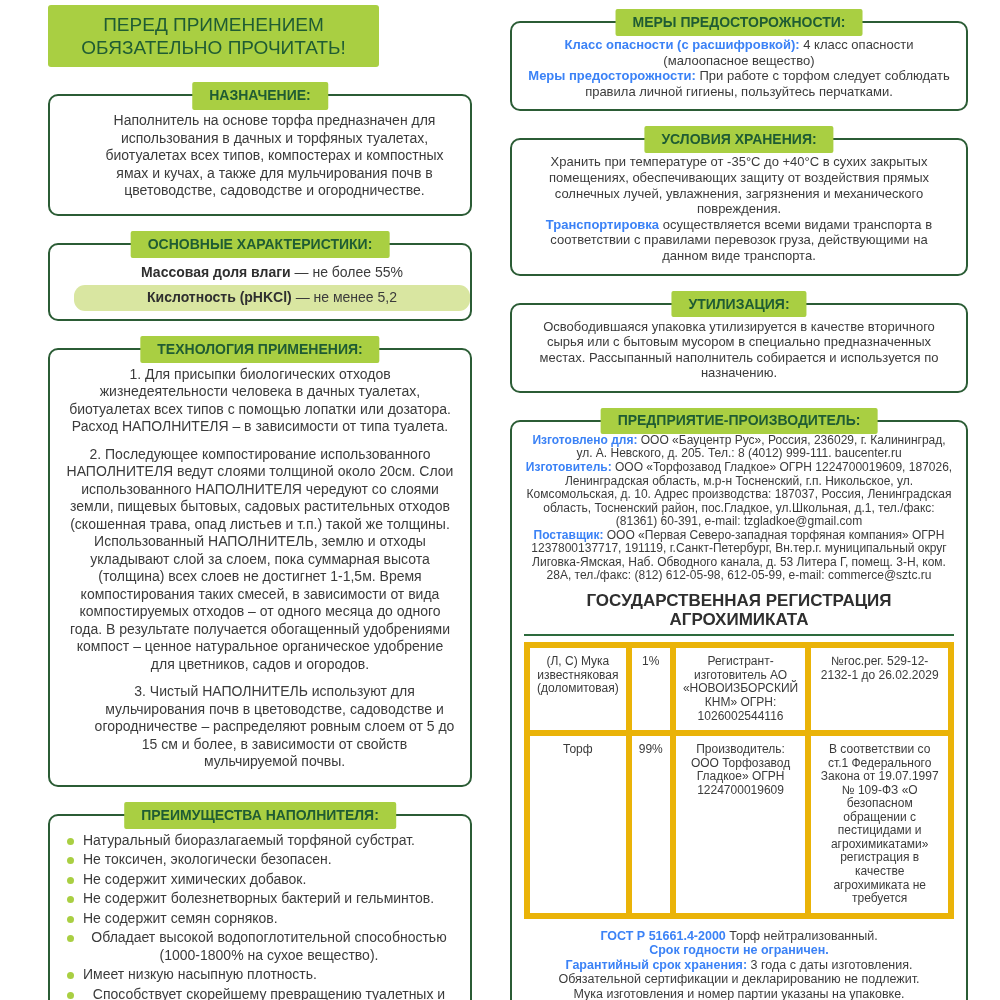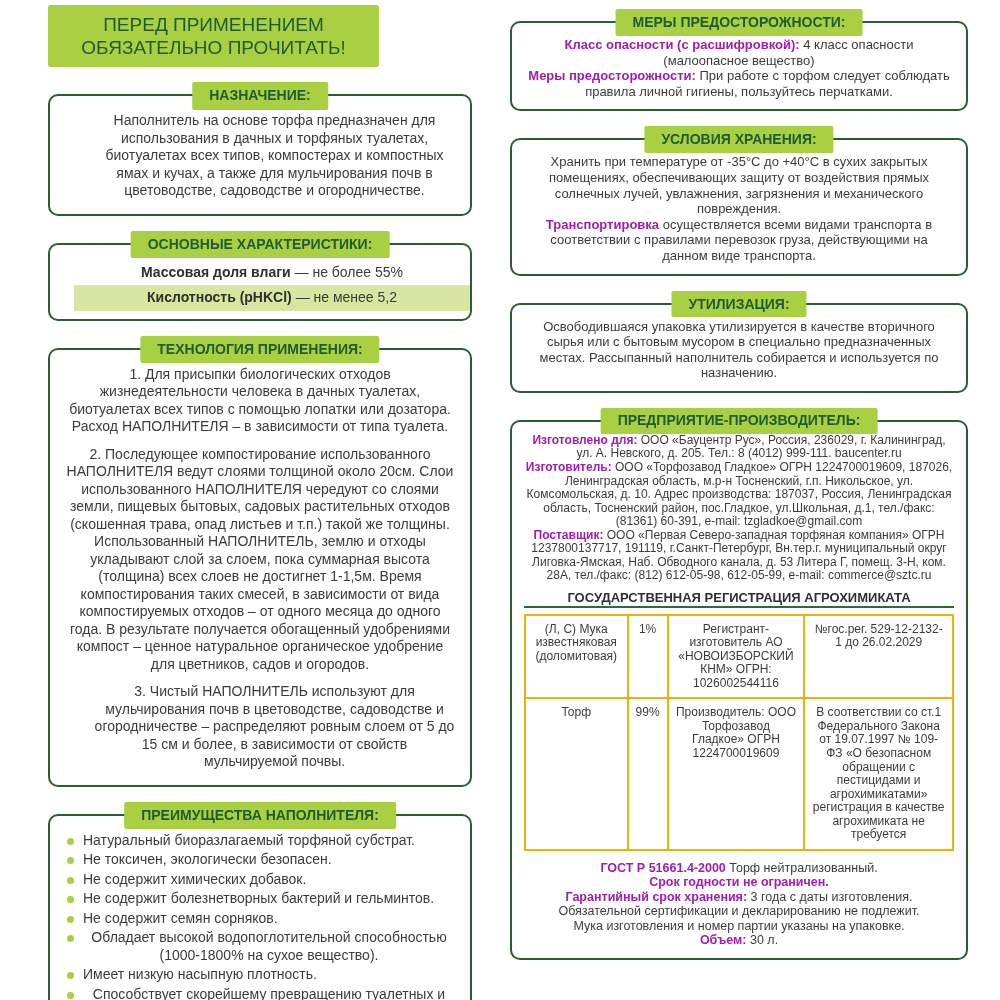--- a/index.html
+++ b/index.html
@@ -18,37 +18,37 @@
          background:#a9cf42;color:#1f5c33;font-weight:bold;font-size:14px;
          padding:5px 17px;white-space:nowrap;border-radius:2px;}
 
   .col-left .box{font-size:14px;line-height:1.25;}
   .col-left .box p{margin:0 0 10px 0;}
   .col-left .box p:last-child{margin-bottom:4px;margin-left:29px;}
 
   .box-chars{padding:15px 0 8px 0;}
   .char-row{padding:4px 16px;font-size:14px;margin-left:24px;}
   .char-row b{font-weight:bold;color:#2f2f2f;}
-  .char-row.striped{background:#d9e6a1;}
+  .char-row.striped{background:#d9e6a1;border-radius:11px;}
 
   ul.adv{list-style:none;margin:0;padding:0;}
   ul.adv li{display:flex;margin:0 0 2px 0;}
   .dot{flex:none;width:7px;height:7px;border-radius:50%;background:#a9cf42;margin:6px 9px 0 2px;}
 
   .col-right .box{font-size:13px;line-height:1.2;padding:14px 14px 10px 14px;}
   .col-right .box p{margin:0;}
-  .col-right .box b{color:#a21caf;}
+  .col-right .box b{color:#3b82f6;}
   .box-first{margin-top:16px;}
 
   .box-producer{font-size:12px !important;line-height:1.13 !important;padding:12px 12px 10px 12px !important;}
   .box-producer p{margin:0 0 1px 0;}
-  .reg-title{font-weight:bold;font-size:13px;color:#2f2f2f;margin:8px 0 0 0;
-             border-bottom:2px solid #2d6b3d;}
+  .reg-title{font-weight:bold;font-size:17px;color:#2f2f2f;margin:8px 0 0 0;
+             border-bottom:2px solid #2d6b3d;padding-bottom:5px;}
   table.reg{border-collapse:collapse;width:100%;margin-top:6px;font-size:12px;line-height:1.13;}
-  table.reg td{border:2px solid #eab308;padding:7px 7px;vertical-align:top;}
+  table.reg td{border:6px solid #eab308;padding:7px 7px;vertical-align:top;}
   td.c1{width:24%;} td.c2{width:9%;} td.c3{width:32%;} td.c4{width:35%;}
   .gost{margin-top:10px;font-size:12.5px;line-height:1.16;}
   .gost p{margin:0;}
 </style>
 </head>
 <body>
 
 <div class="page">
 
   <div class="col-left">

